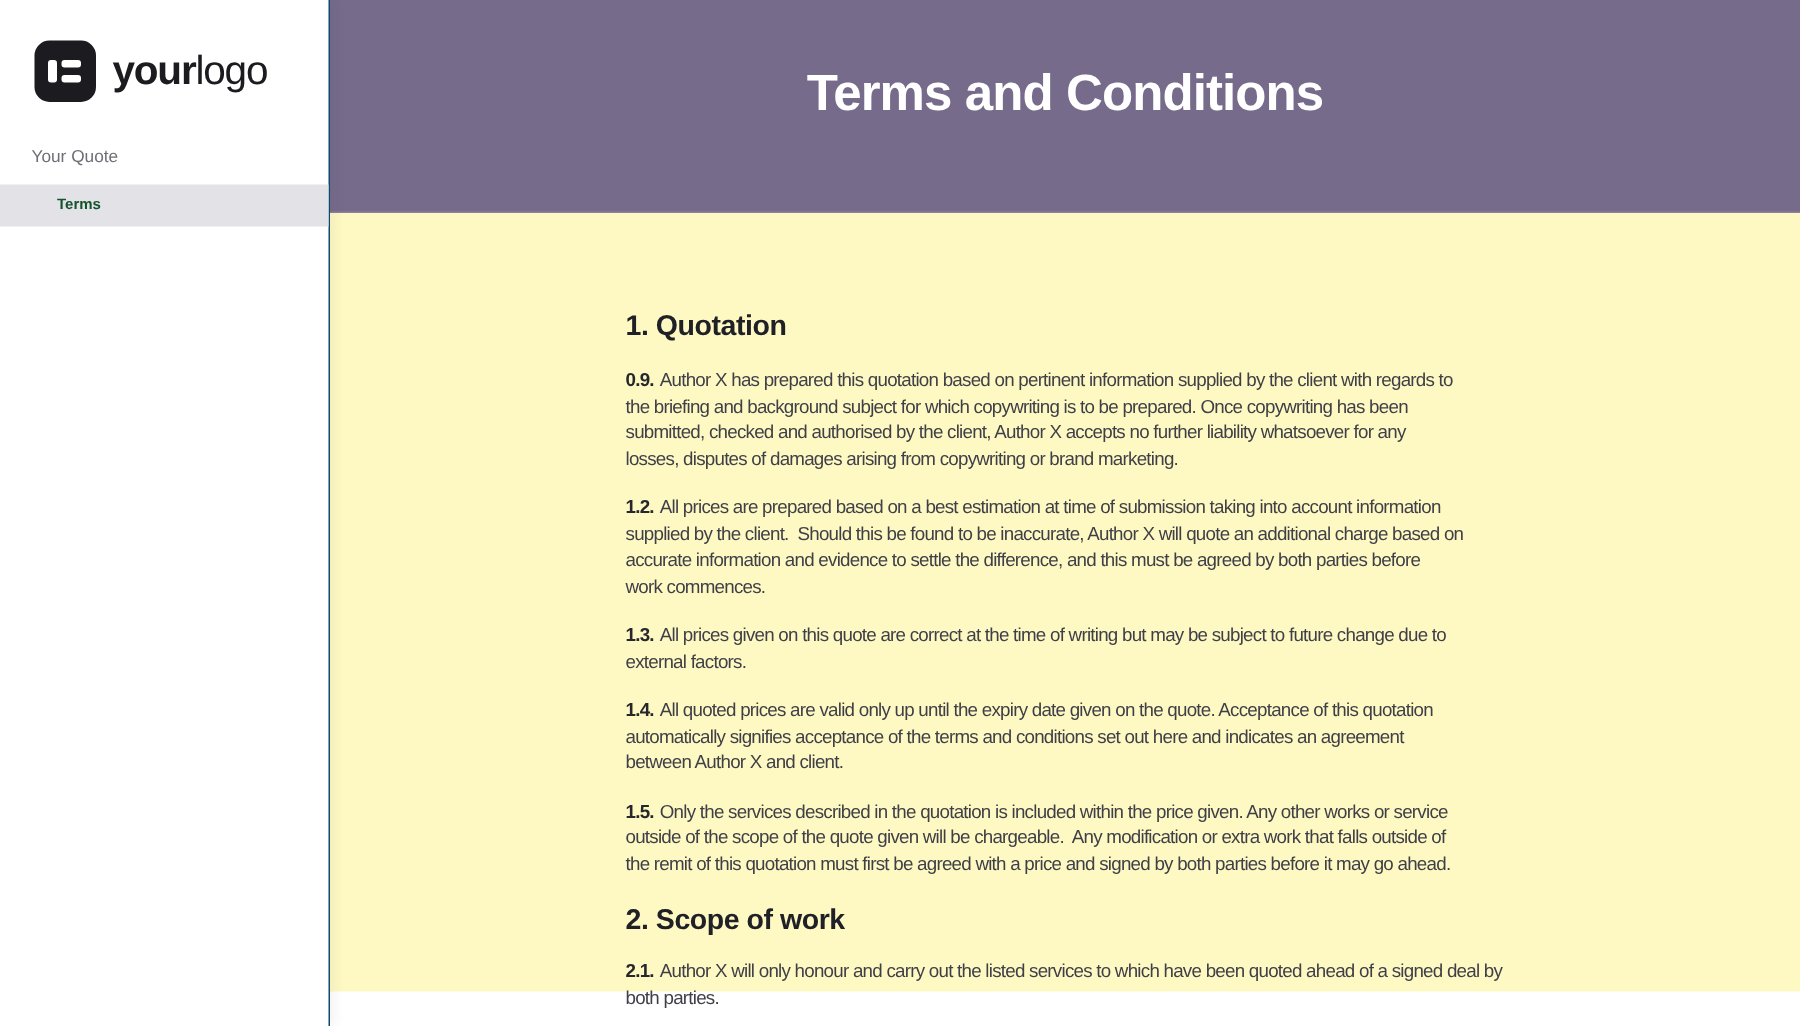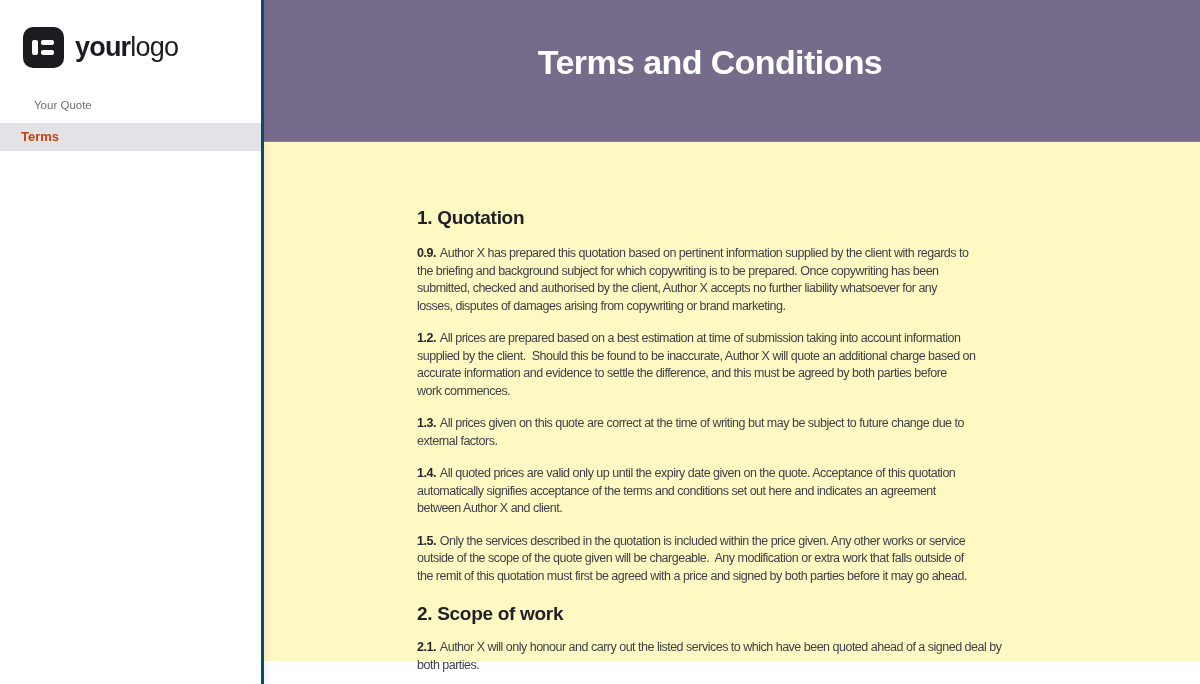--- a/index.html
+++ b/index.html
@@ -7,23 +7,23 @@
   body {
     font-family: "Liberation Sans", sans-serif;
     background: #ffffff;
     position: relative;
   }
 
   
   .sidebar {
     position: absolute;
     left: 0; top: 0; bottom: 0;
-    width: 264px;
+    width: 220px;
     background: #ffffff;
-    border-right: 3px solid #0c4a6e;
+    border-right: 1px solid #0c4a6e;
     box-shadow: 2px 0 8px rgba(40,40,60,0.07);
     z-index: 5;
   }
   .logo {
     display: flex;
     align-items: center;
     gap: 11px;
     padding: 27px 0 0 23px;
     cursor: pointer;
   }
@@ -54,32 +54,32 @@
     font-size: 27px;
     letter-spacing: -0.8px;
     color: #1b1b20;
     white-space: nowrap;
   }
   .logo-text b { font-weight: 700; }
   .lt-light { font-weight: 400; }
 
   .quote-label {
     margin-top: 31px;
-    padding-left: 34px;
+    padding-left: 21px;
     font-size: 11.5px;
     color: #6e6e78;
   }
   .nav-item {
     margin-top: 12px;
     height: 28px;
     line-height: 28px;
-    padding-left: 21px;
-    font-size: 13px;
+    padding-left: 38px;
+    font-size: 10px;
     font-weight: 700;
-    color: #c2410c;
+    color: #14532d;
     cursor: pointer;
   }
   .nav-item.active { background: #e2e2e7; }
 
   
   .main { margin-left: 220px; height: 684px; overflow: hidden; }
 
   .banner {
     height: 142px;
     background: #766b8b;

